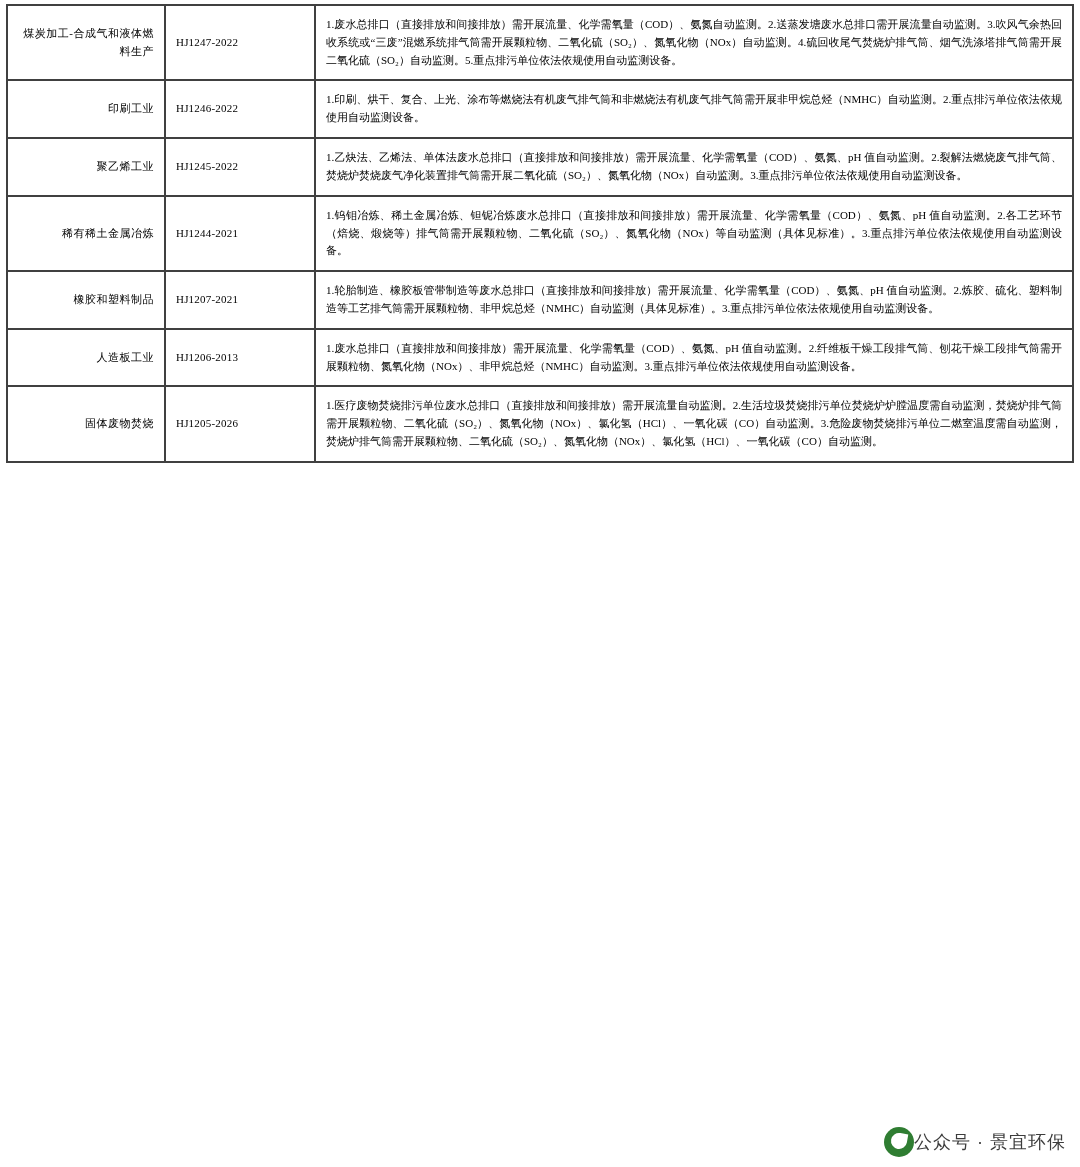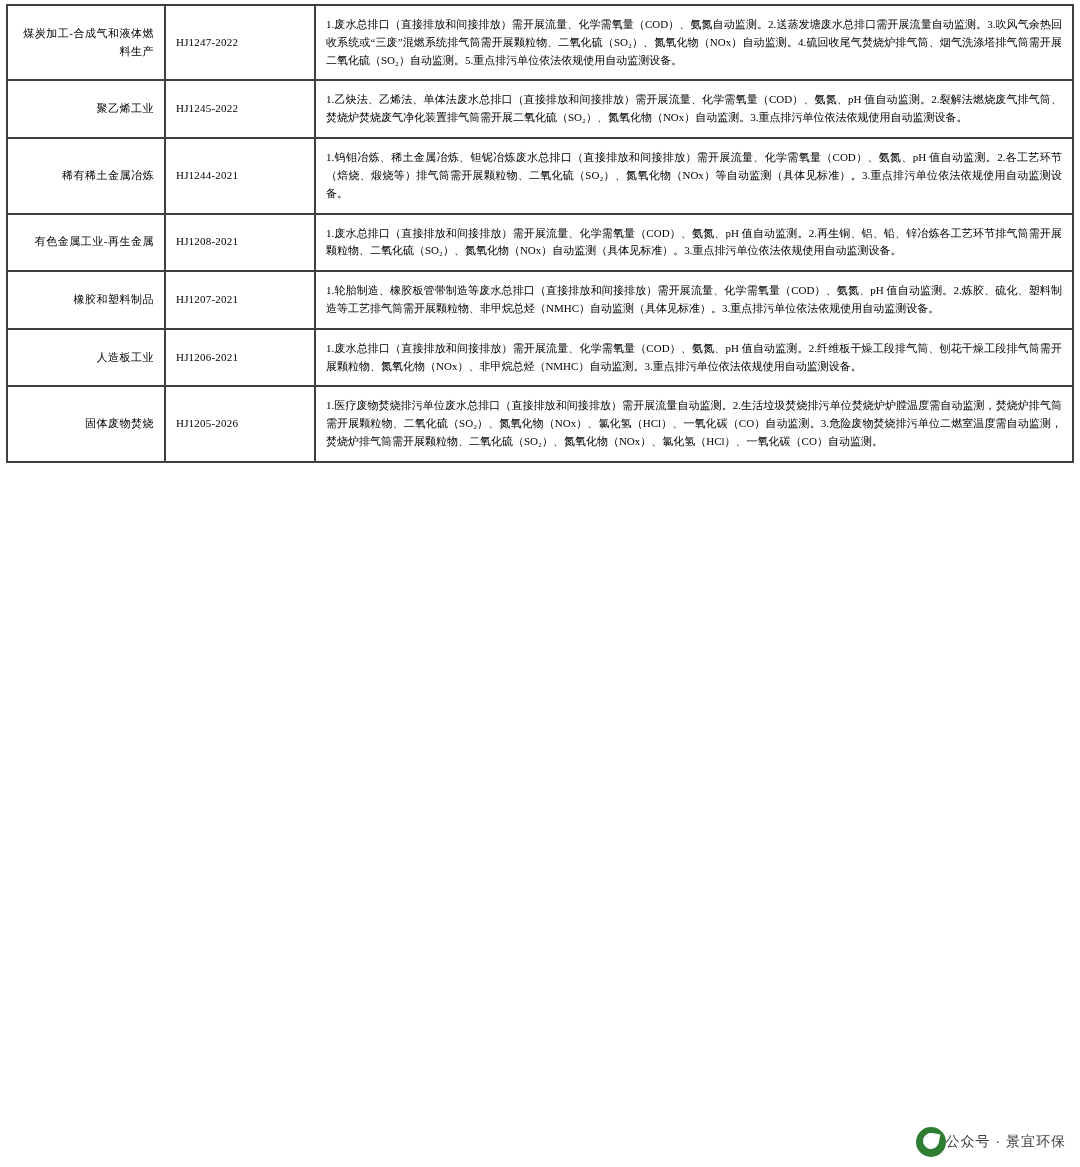--- a/index.html
+++ b/index.html
@@ -49,21 +49,21 @@
     padding-top: 9px;
     padding-bottom: 9px;
   }
   .watermark {
     position: absolute;
     right: 14px;
     bottom: 10px;
     display: flex;
     align-items: center;
     font-family: "Liberation Sans", sans-serif;
-    font-size: 14px;
+    font-size: 18px;
     color: #3c3c3c;
     letter-spacing: 1px;
   }
   .wm-logo {
     width: 30px;
     height: 30px;
     border-radius: 50%;
     background: #2f7d32;
     position: relative;
     flex: 0 0 auto;
@@ -88,42 +88,42 @@
 
 <div class="doc">
   <table class="std-table">
     <tbody>
       <tr>
         <td class="col-industry">煤炭加工-合成气和液体燃料生产</td>
         <td class="col-code">HJ1247-2022</td>
         <td class="col-req">1.废水总排口（直接排放和间接排放）需开展流量、化学需氧量（COD）、氨氮自动监测。2.送蒸发塘废水总排口需开展流量自动监测。3.吹风气余热回收系统或“三废”混燃系统排气筒需开展颗粒物、二氧化硫（SO₂）、氮氧化物（NOx）自动监测。4.硫回收尾气焚烧炉排气筒、烟气洗涤塔排气筒需开展二氧化硫（SO₂）自动监测。5.重点排污单位依法依规使用自动监测设备。</td>
       </tr>
       <tr>
+        <td class="col-industry">印刷工业</td>
+        <td class="col-code">HJ1246-2022</td>
+        <td class="col-req">1.印刷、烘干、复合、上光、涂布等燃烧法有机废气排气筒和非燃烧法有机废气排气筒需开展非甲烷总烃（NMHC）自动监测。2.重点排污单位依法依规使用自动监测设备。</td>
+      </tr>
+      <tr>
         <td class="col-industry">聚乙烯工业</td>
         <td class="col-code">HJ1245-2022</td>
         <td class="col-req">1.乙炔法、乙烯法、单体法废水总排口（直接排放和间接排放）需开展流量、化学需氧量（COD）、氨氮、pH 值自动监测。2.裂解法燃烧废气排气筒、焚烧炉焚烧废气净化装置排气筒需开展二氧化硫（SO₂）、氮氧化物（NOx）自动监测。3.重点排污单位依法依规使用自动监测设备。</td>
       </tr>
       <tr>
         <td class="col-industry">稀有稀土金属冶炼</td>
         <td class="col-code">HJ1244-2021</td>
         <td class="col-req">1.钨钼冶炼、稀土金属冶炼、钽铌冶炼废水总排口（直接排放和间接排放）需开展流量、化学需氧量（COD）、氨氮、pH 值自动监测。2.各工艺环节（焙烧、煅烧等）排气筒需开展颗粒物、二氧化硫（SO₂）、氮氧化物（NOx）等自动监测（具体见标准）。3.重点排污单位依法依规使用自动监测设备。</td>
       </tr>
       <tr>
-        <td class="col-industry">有色金属工业-再生金属</td>
-        <td class="col-code">HJ1208-2021</td>
-        <td class="col-req">1.废水总排口（直接排放和间接排放）需开展流量、化学需氧量（COD）、氨氮、pH 值自动监测。2.再生铜、铝、铅、锌冶炼各工艺环节排气筒需开展颗粒物、二氧化硫（SO₂）、氮氧化物（NOx）自动监测（具体见标准）。3.重点排污单位依法依规使用自动监测设备。</td>
-      </tr>
-      <tr>
         <td class="col-industry">橡胶和塑料制品</td>
         <td class="col-code">HJ1207-2021</td>
         <td class="col-req">1.轮胎制造、橡胶板管带制造等废水总排口（直接排放和间接排放）需开展流量、化学需氧量（COD）、氨氮、pH 值自动监测。2.炼胶、硫化、塑料制造等工艺排气筒需开展颗粒物、非甲烷总烃（NMHC）自动监测（具体见标准）。3.重点排污单位依法依规使用自动监测设备。</td>
       </tr>
       <tr>
         <td class="col-industry">人造板工业</td>
-        <td class="col-code">HJ1206-2021</td>
+        <td class="col-code">HJ1206-2013</td>
         <td class="col-req">1.废水总排口（直接排放和间接排放）需开展流量、化学需氧量（COD）、氨氮、pH 值自动监测。2.纤维板干燥工段排气筒、刨花干燥工段排气筒需开展颗粒物、氮氧化物（NOx）、非甲烷总烃（NMHC）自动监测。3.重点排污单位依法依规使用自动监测设备。</td>
       </tr>
       <tr>
         <td class="col-industry">固体废物焚烧</td>
         <td class="col-code">HJ1205-2026</td>
         <td class="col-req">1.医疗废物焚烧排污单位废水总排口（直接排放和间接排放）需开展流量自动监测。2.生活垃圾焚烧排污单位焚烧炉炉膛温度需自动监测，焚烧炉排气筒需开展颗粒物、二氧化硫（SO₂）、氮氧化物（NOx）、氯化氢（HCl）、一氧化碳（CO）自动监测。3.危险废物焚烧排污单位二燃室温度需自动监测，焚烧炉排气筒需开展颗粒物、二氧化硫（SO₂）、氮氧化物（NOx）、氯化氢（HCl）、一氧化碳（CO）自动监测。</td>
       </tr>
     </tbody>
   </table>
 </div>

